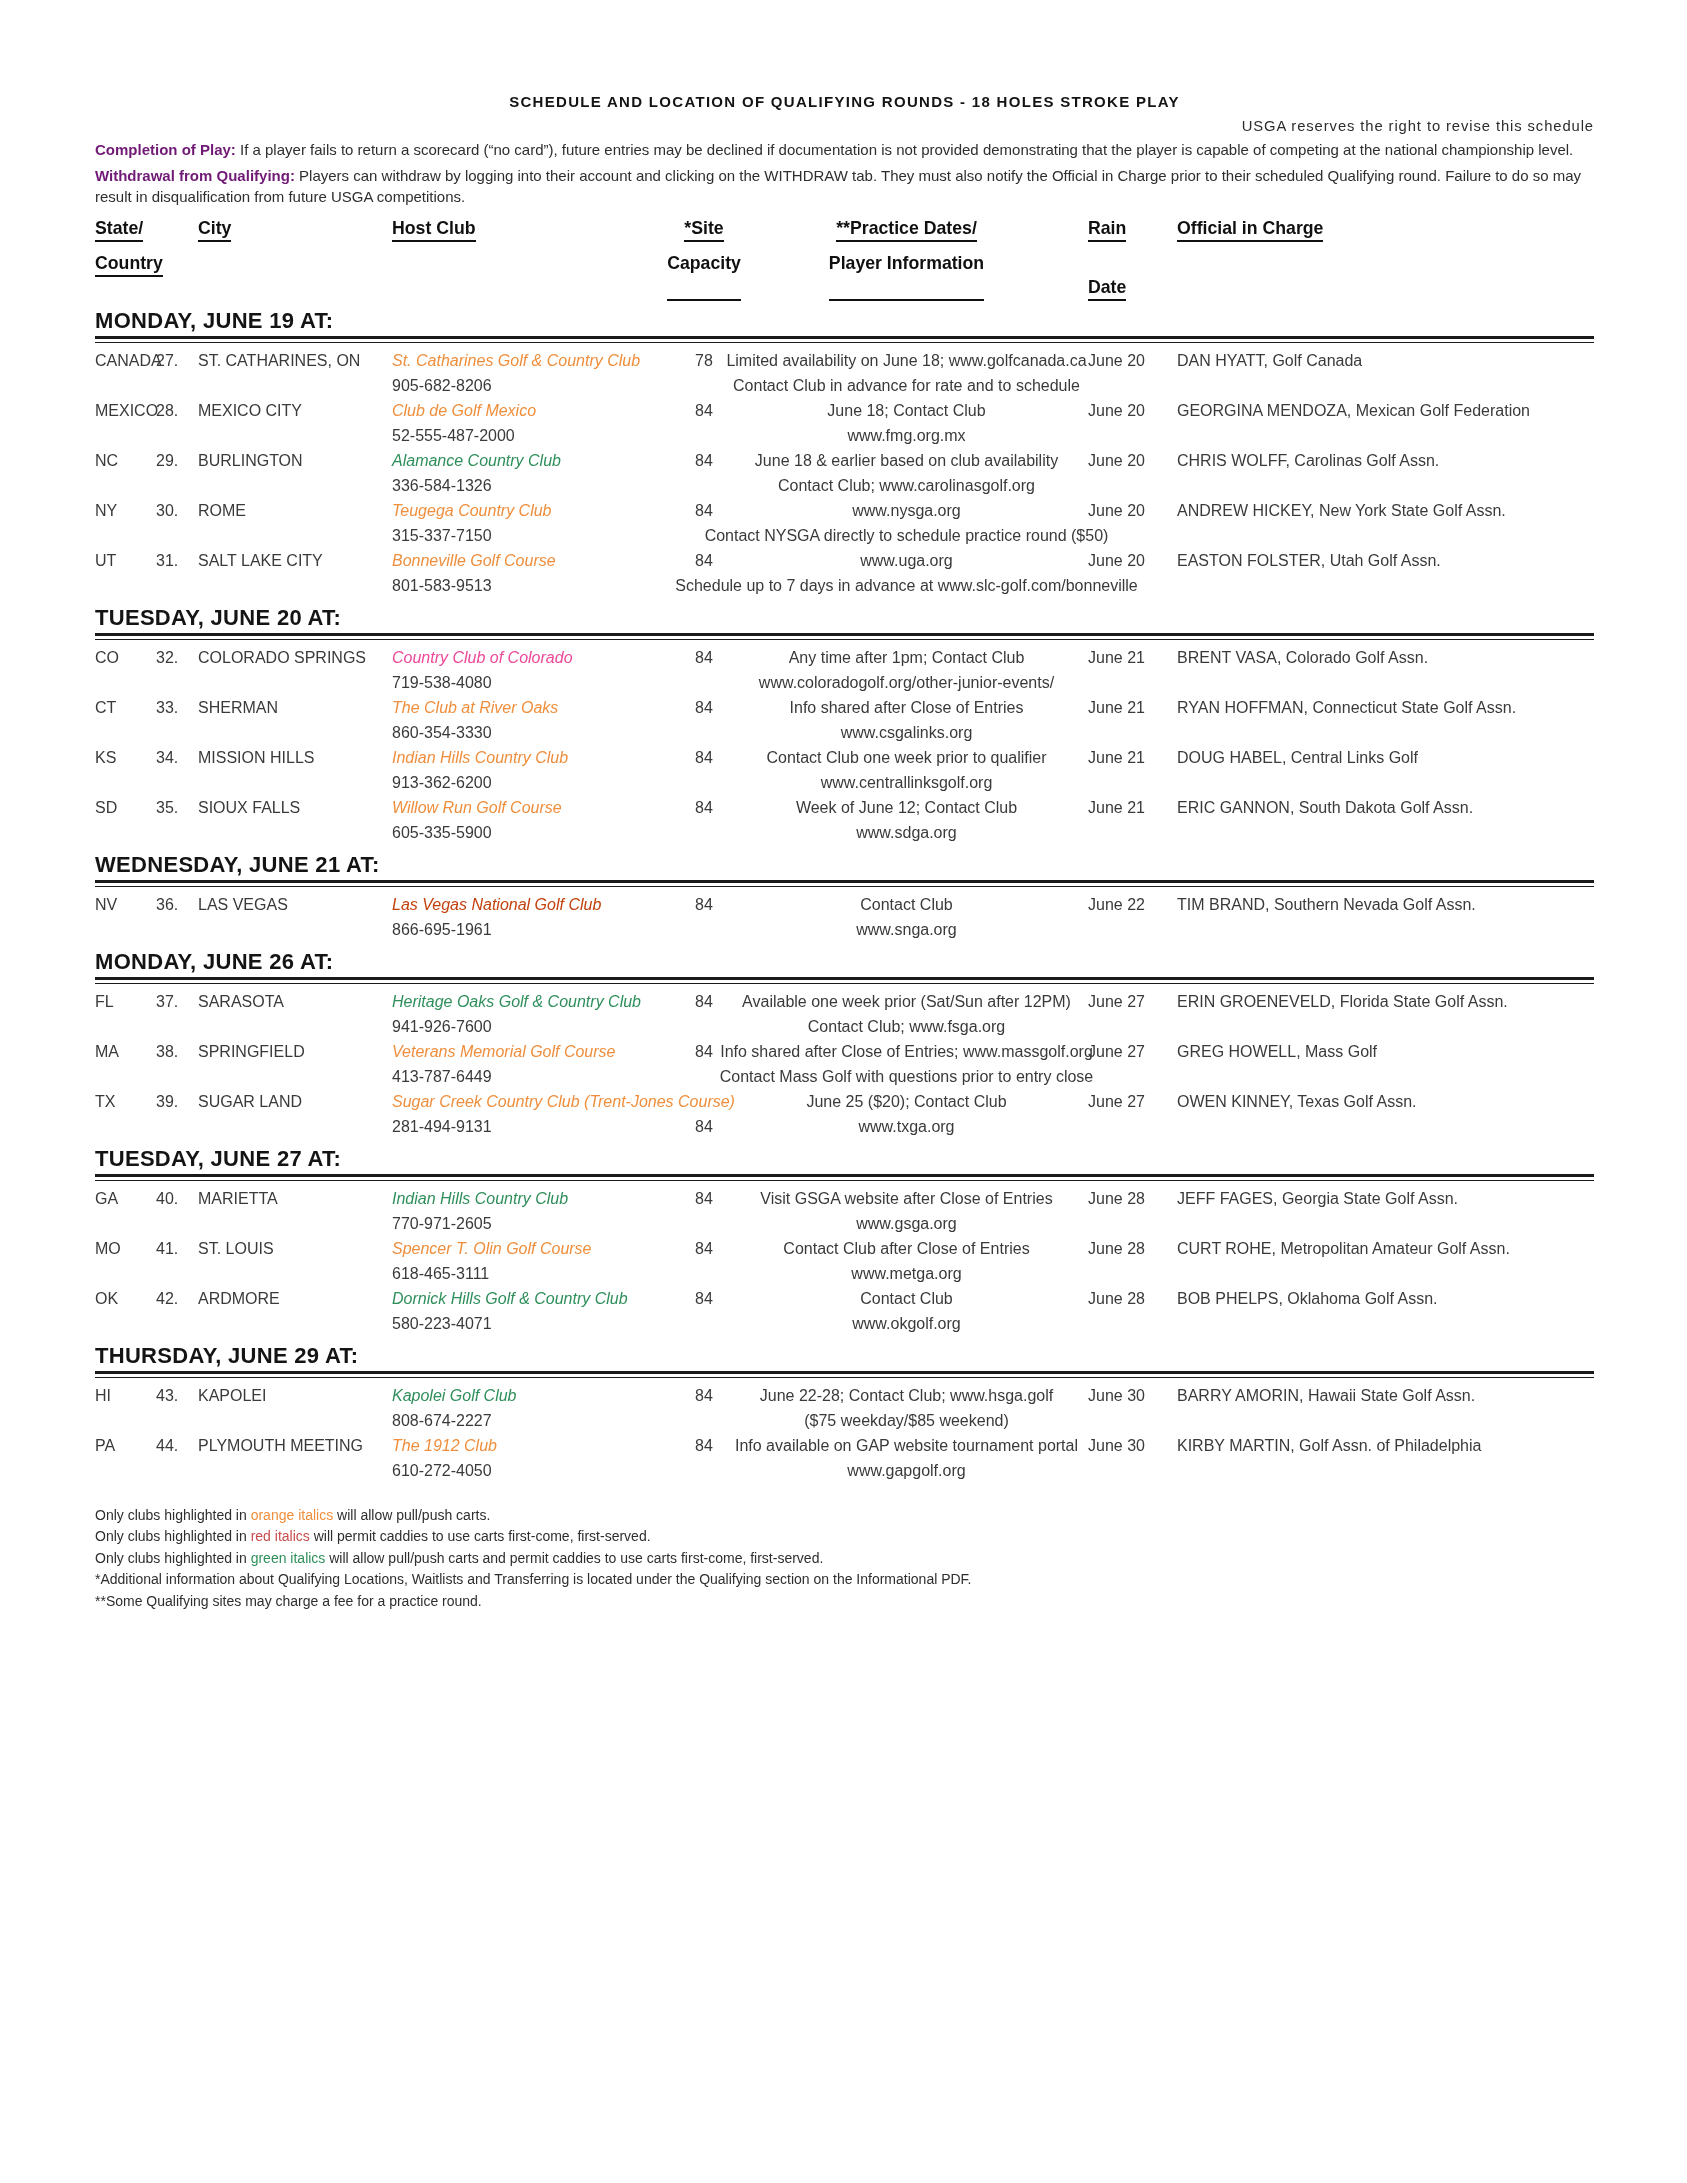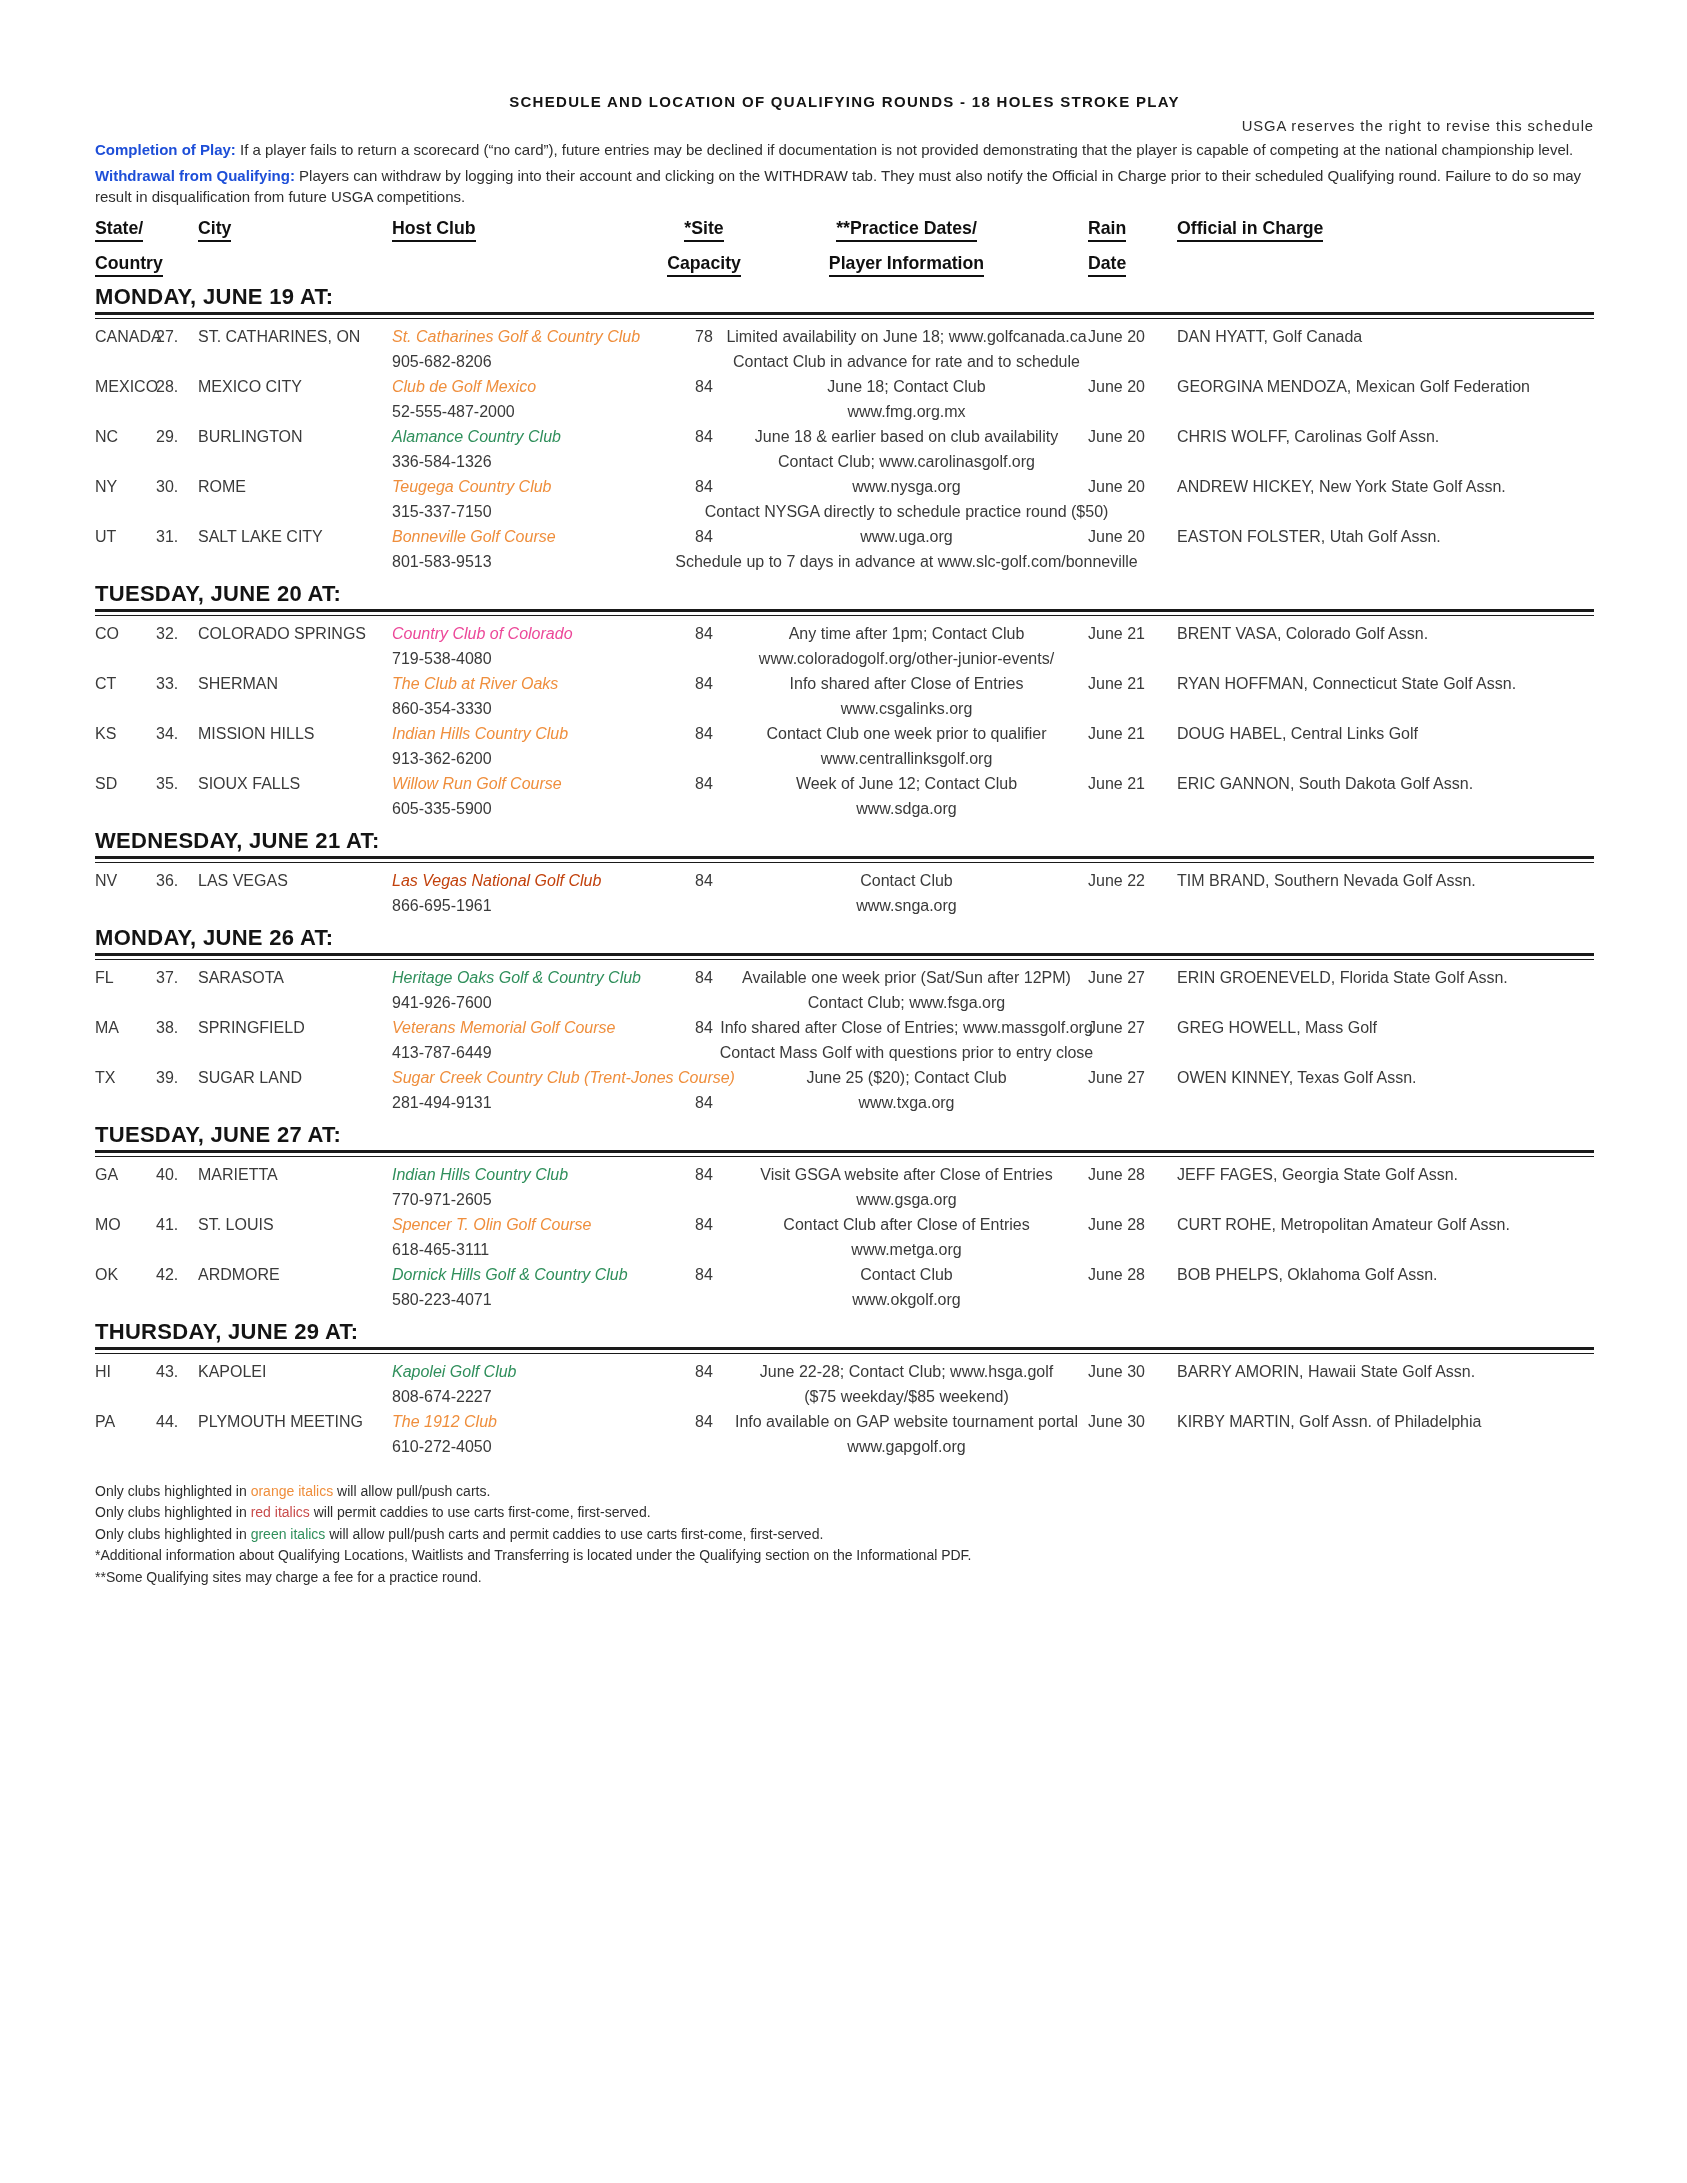--- a/index.html
+++ b/index.html
@@ -13,21 +13,21 @@
 
   .title{
     text-align:center;font-size:15px;font-weight:700;color:#141414;
     letter-spacing:1.3px;line-height:27px;
   }
   .subtitle{
     text-align:right;font-size:14.8px;color:#2c2c2c;
     letter-spacing:0.9px;line-height:18.6px;margin-top:1.7px;
   }
   .para{font-size:15px;line-height:21px;color:#2e2e2e;margin-top:4.2px;}
-  .para b{color:#1d4ed8;}
+  .para b{color:#701a75;}
 
   
   .grid{
     display:grid;
     grid-template-columns:61px 42px 194px 291px 42px 363px 89px 1fr;
   }
 
   .colheads{margin-top:11.8px;font-size:17.7px;font-weight:700;color:#101010;row-gap:11px;}
   .colheads .u{border-bottom:2.1px solid #101010;padding-bottom:1.7px;display:inline-block;line-height:20px;}
   .chc{display:flex;justify-content:center;white-space:nowrap;}
@@ -79,21 +79,21 @@
       </div>
     <div style="grid-column:7;grid-row:1;"><span class="u">Rain</span></div>
     <div style="grid-column:8;grid-row:1;"><span class="u">Official in Charge</span></div>
     <div style="grid-column:1/3;grid-row:2;"><span class="u">Country</span></div>
     <div class="chc" style="grid-column:5;grid-row:2;">
         <span class="u">Capacity</span>
       </div>
     <div class="chc" style="grid-column:6;grid-row:2;">
         <span class="u">Player Information</span>
       </div>
-    <div style="grid-column:7;grid-row:2;"><span class="u">Date</span></div>
+    <div style="grid-column:7;grid-row:2;margin-top:24px;"><span class="u">Date</span></div>
   </div>
 
   <div id="sections">
       <div class="section">
         <div class="section-heading">MONDAY, JUNE 19 AT:</div>
         <div class="rule"></div>
         <div class="rows">
           <div class="grid row">
             <div class="cell-state">CANADA</div>
             <div class="cell-num">27.</div>

